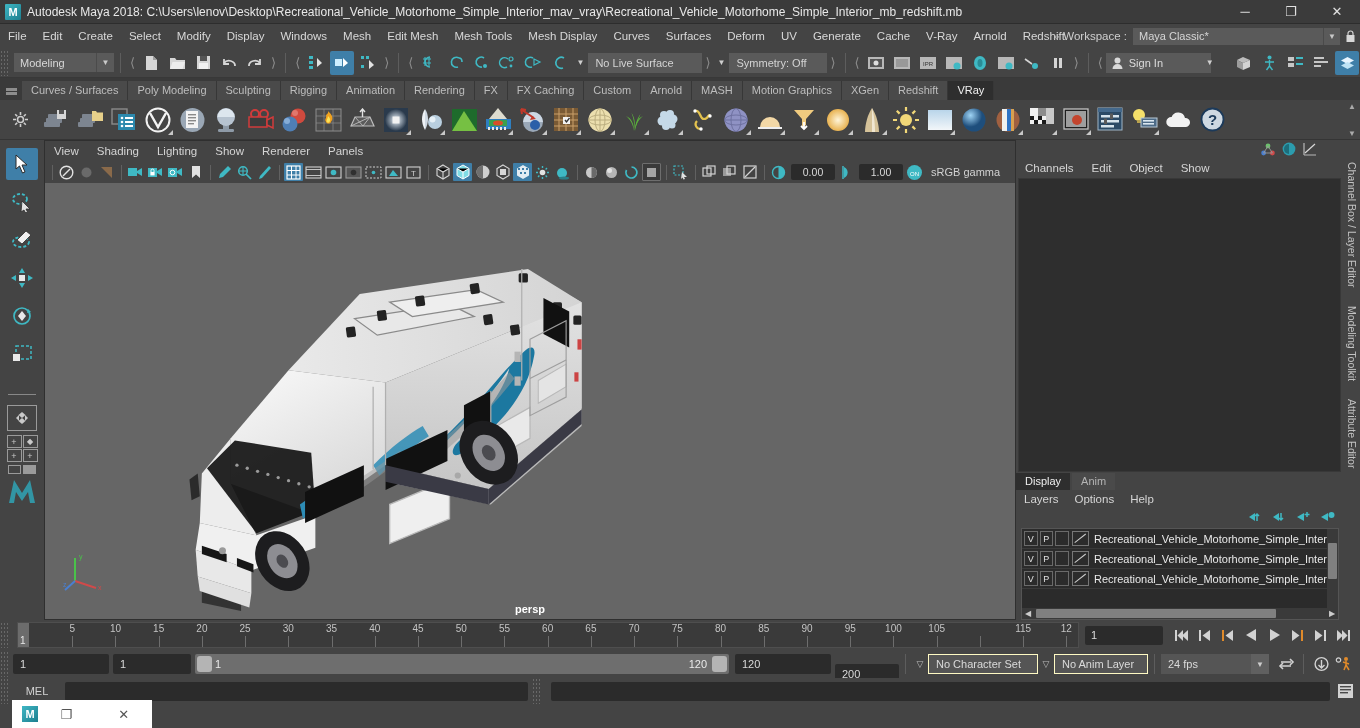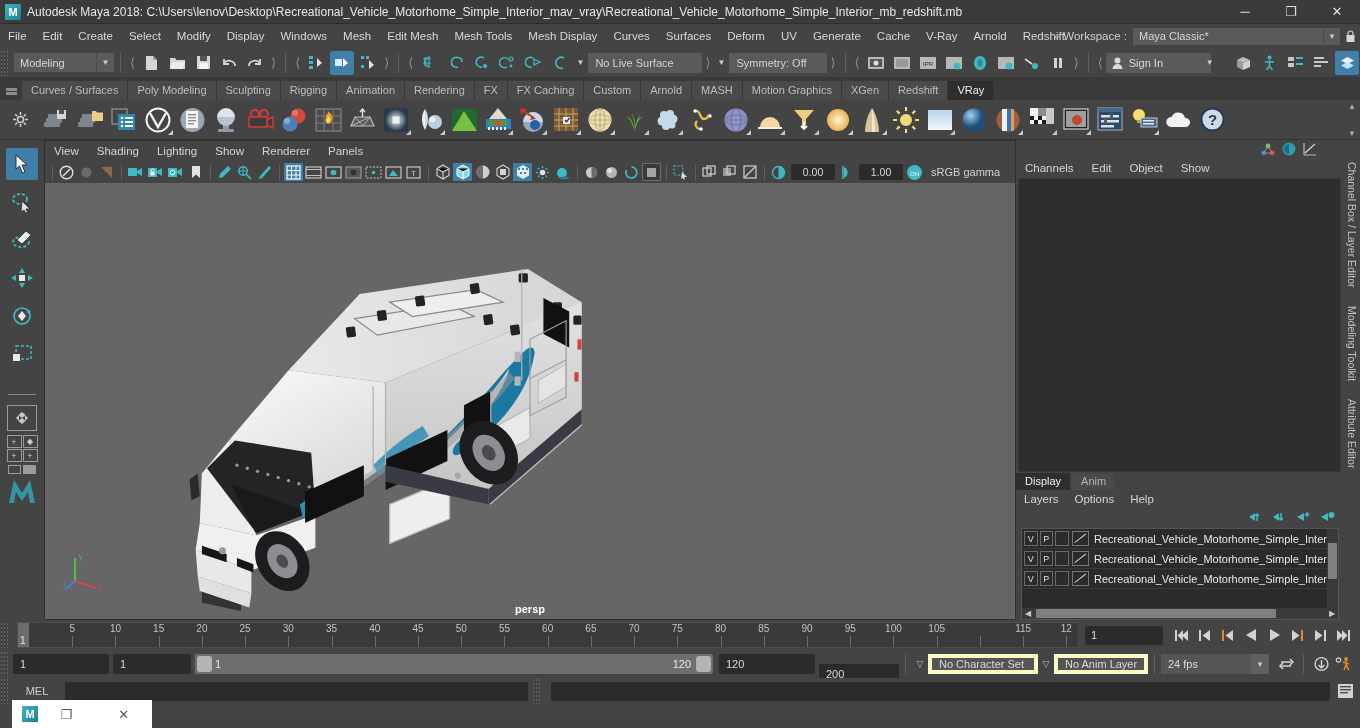--- a/index.html
+++ b/index.html
@@ -182,21 +182,21 @@
   .playbtns { display: flex; align-items: center; gap: 1px; margin-left: 8px; padding-right: 6px;}
   .pbtn { width: 22px; height: 22px; display: flex; align-items: center; justify-content: center; color: #d0d0d0; font-size: 11px;}
 
   .rangebar { height: 28px; background: #444; display: flex; align-items: center; flex: 0 0 28px; }
   .rfield { height: 20px; background: #2b2b2b; color: #d9d9d9; font-size: 11px; display: flex; align-items: center; padding-left: 7px; border-radius: 2px; }
   .rangeslider { flex: 1 1 auto; height: 20px; background: #6e6e6e; border-radius: 2px; position: relative; margin: 0 4px; display:flex;align-items:center;justify-content:space-between;}
   .rs-handle { width: 15px; height: 16px; background: #b4b4b4; border-radius: 3px; margin: 0 2px;}
   .rs-l { color: #e9e9e9; font-size: 11px; position:absolute; left: 20px;}
   .rs-r { color: #e9e9e9; font-size: 11px; position:absolute; right: 22px;}
   .drop-arrow { color: #bdbdbd; font-size: 9px; width: 16px; text-align:center;}
-  .combo-wide { height: 20px; background: #555; color: #dadada; font-size: 11px; display:flex;align-items:center;padding-left:7px; border:4px solid #fef9c3;}
+  .combo-wide { height: 20px; background: #555; color: #dadada; font-size: 11px; display:flex;align-items:center;padding-left:7px; border:1px solid #fef9c3;}
   .combo-fps { height:20px; background:#555; color:#dadada; font-size:11px; display:flex;align-items:center;padding-left:7px; width:90px;}
   .combo-fps-arrow { width:18px;height:20px;background:#606060;display:flex;align-items:center;justify-content:center;color:#ccc;font-size:8px;}
 
   
   .cmdline { height: 26px; background: #444; display: flex; align-items: center; flex: 0 0 26px; }
   .mel-lbl { color: #d2d2d2; font-size: 11px; width: 56px; text-align: center; }
   .cmd-input { height: 19px; background: #2b2b2b; border-radius: 2px; }
   .help-line { flex: 1 1 auto; height: 19px; background: #2b2b2b; border-radius: 2px; margin-left: 6px; }
   .script-btn { width: 22px; height: 20px; margin: 0 4px; display:flex;align-items:center;justify-content:center;color:#d0d0d0;}
 
@@ -1527,21 +1527,21 @@
     <div class="grip"></div>
     <div class="rfield" style="width:96px;margin-left:4px;">1</div>
     <div class="rfield" style="width:78px;margin-left:4px;">1</div>
     <div class="rangeslider">
       <div class="rs-handle"></div>
       <div class="rs-l">1</div>
       <div class="rs-r">120</div>
       <div class="rs-handle"></div>
     </div>
     <div class="rfield" style="width:96px;margin-left:2px;">120</div>
-    <div class="rfield" style="width:80px;margin-left:4px;margin-top:20px;">200</div>
+    <div class="rfield" style="width:64px;margin-left:4px;margin-top:20px;">200</div>
     <div class="sep"></div>
     <div class="drop-arrow">▽</div>
     <div class="combo-wide" style="width:110px;">No Character Set</div>
     <div class="drop-arrow">▽</div>
     <div class="combo-wide" style="width:94px;">No Anim Layer</div>
     <div class="sep"></div>
     <div class="combo-fps">24 fps</div>
     <div class="combo-fps-arrow">▼</div>
     <div class="pbtn" style="margin-left:6px;">
       <svg width="17" height="14" viewBox="0 0 17 14">

